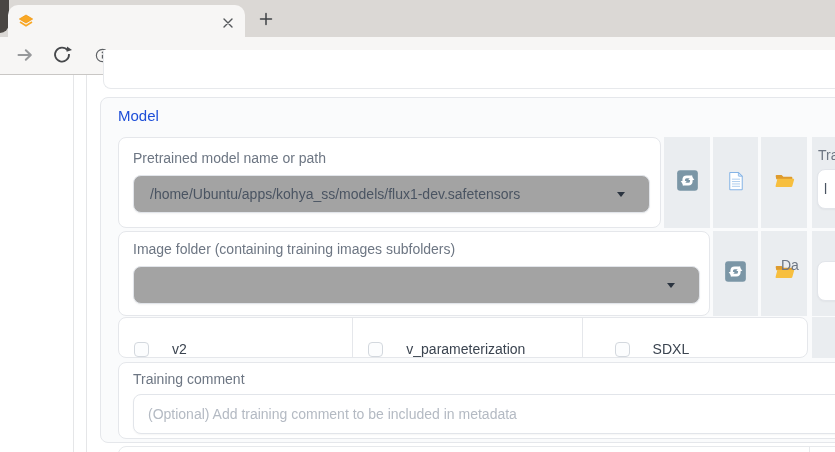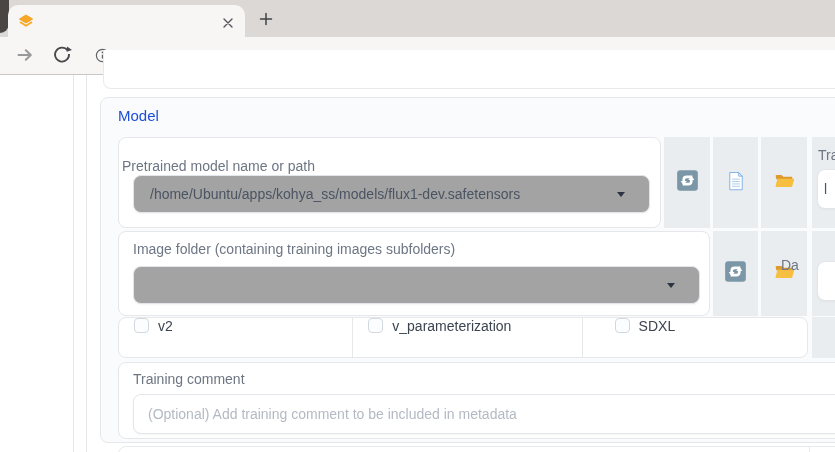--- a/index.html
+++ b/index.html
@@ -29,21 +29,21 @@
   .dd .val{padding-left:16px;font-size:14px;color:#4a5462;white-space:nowrap;}
   .caret{position:absolute;right:24px;top:50%;margin-top:-2px;width:0;height:0;
          border-left:4.5px solid transparent;border-right:4.5px solid transparent;border-top:5.5px solid #2b3440;}
   .gcell{background:#eaedf0;display:flex;align-items:center;justify-content:center;cursor:pointer;}
   .gslab{background:#eaedf0;}
   .rinput{background:#fff;border:1px solid #e2e5ea;border-radius:8px;box-sizing:border-box;
           display:flex;align-items:center;box-shadow:0 1px 2px rgba(0,0,0,.04);}
   .rinput .val{padding-left:6px;font-size:14px;color:#4a5462;}
   .cbrow{left:118px;top:317px;width:690px;height:41px;display:flex;background:#fff;
          border:1px solid #e5e7eb;border-radius:8px;box-sizing:border-box;}
-  .cbcell{display:flex;align-items:flex-start;padding-left:15px;box-sizing:border-box;}
+  .cbcell{display:flex;align-items:flex-end;padding-left:15px;box-sizing:border-box;gap:14px;}
   .cbcell + .cbcell{border-left:1px solid #e5e7eb;}
   .cb{width:15px;height:15px;border:1.6px solid #d3d8de;border-radius:4px;background:#fcfdfe;box-sizing:border-box;cursor:pointer;flex:none;}
   .cblabel{margin-left:9px;font-size:14px;color:#3b4450;white-space:nowrap;}
   .tinput{background:#fff;border:1px solid #e2e5ea;border-radius:8px;box-sizing:border-box;
           display:flex;align-items:center;box-shadow:0 1px 2px rgba(0,0,0,.04);cursor:text;}
   .tinput .ph{padding-left:14px;font-size:14px;color:#b4bac3;white-space:nowrap;}
   .sliver{left:118px;top:446px;width:727px;height:20px;background:#fff;border:1px solid #e7e9ec;
           border-radius:8px 8px 0 0;box-sizing:border-box;}
   .sliver .div{position:absolute;left:690px;top:0;width:1px;height:100%;background:#e7e9ec;}
 </style>
@@ -102,21 +102,21 @@
   </div>
 
   <div class="abs vline" style="left:73px;"></div>
   <div class="abs vline" style="left:86px;"></div>
   <div class="abs topstrip"></div>
 
   <div class="abs card"></div>
   <div class="abs sect-title">Model</div>
 
   <div class="abs wbox" style="left:118px;top:137px;width:543px;height:91px;"></div>
-  <div class="abs flabel" style="left:122px;top:149px;margin-top:8px;">Pretrained model name or path</div>
+  <div class="abs flabel" style="left:133px;top:149px;">Pretrained model name or path</div>
   <div class="abs dd" style="left:133px;top:175px;width:517px;height:38px;">
     <span class="val">/home/Ubuntu/apps/kohya_ss/models/flux1-dev.safetensors</span>
     <span class="caret"></span>
   </div>
 
   <div class="abs gcell" style="left:664px;top:137px;width:46px;height:91px;">
     <span>
       <svg width="23" height="23" viewBox="0 0 24 24">
         <rect x="1.2" y="1.2" width="21.6" height="21.6" rx="3.2" fill="#7b96a6"></rect>
         <path d="M8 13.5 V11.5 Q8 8.2 11.2 8.2 H17" stroke="#fff" stroke-width="2.7" fill="none"></path>

